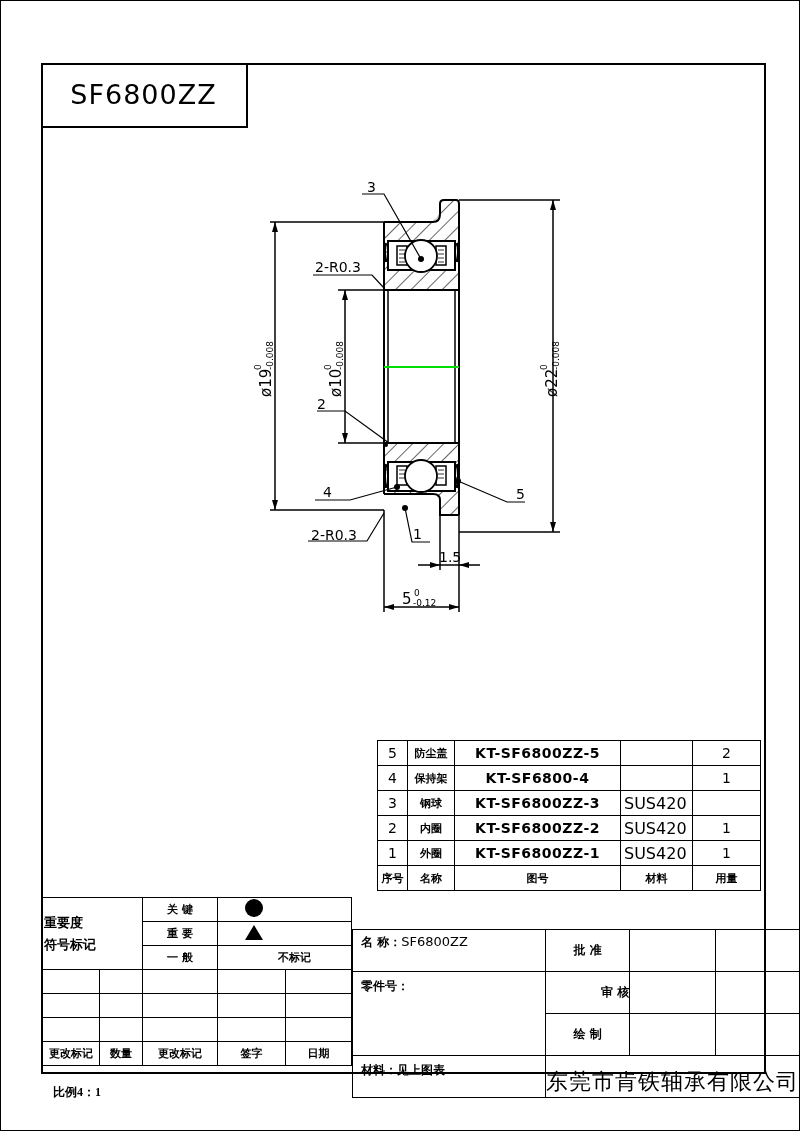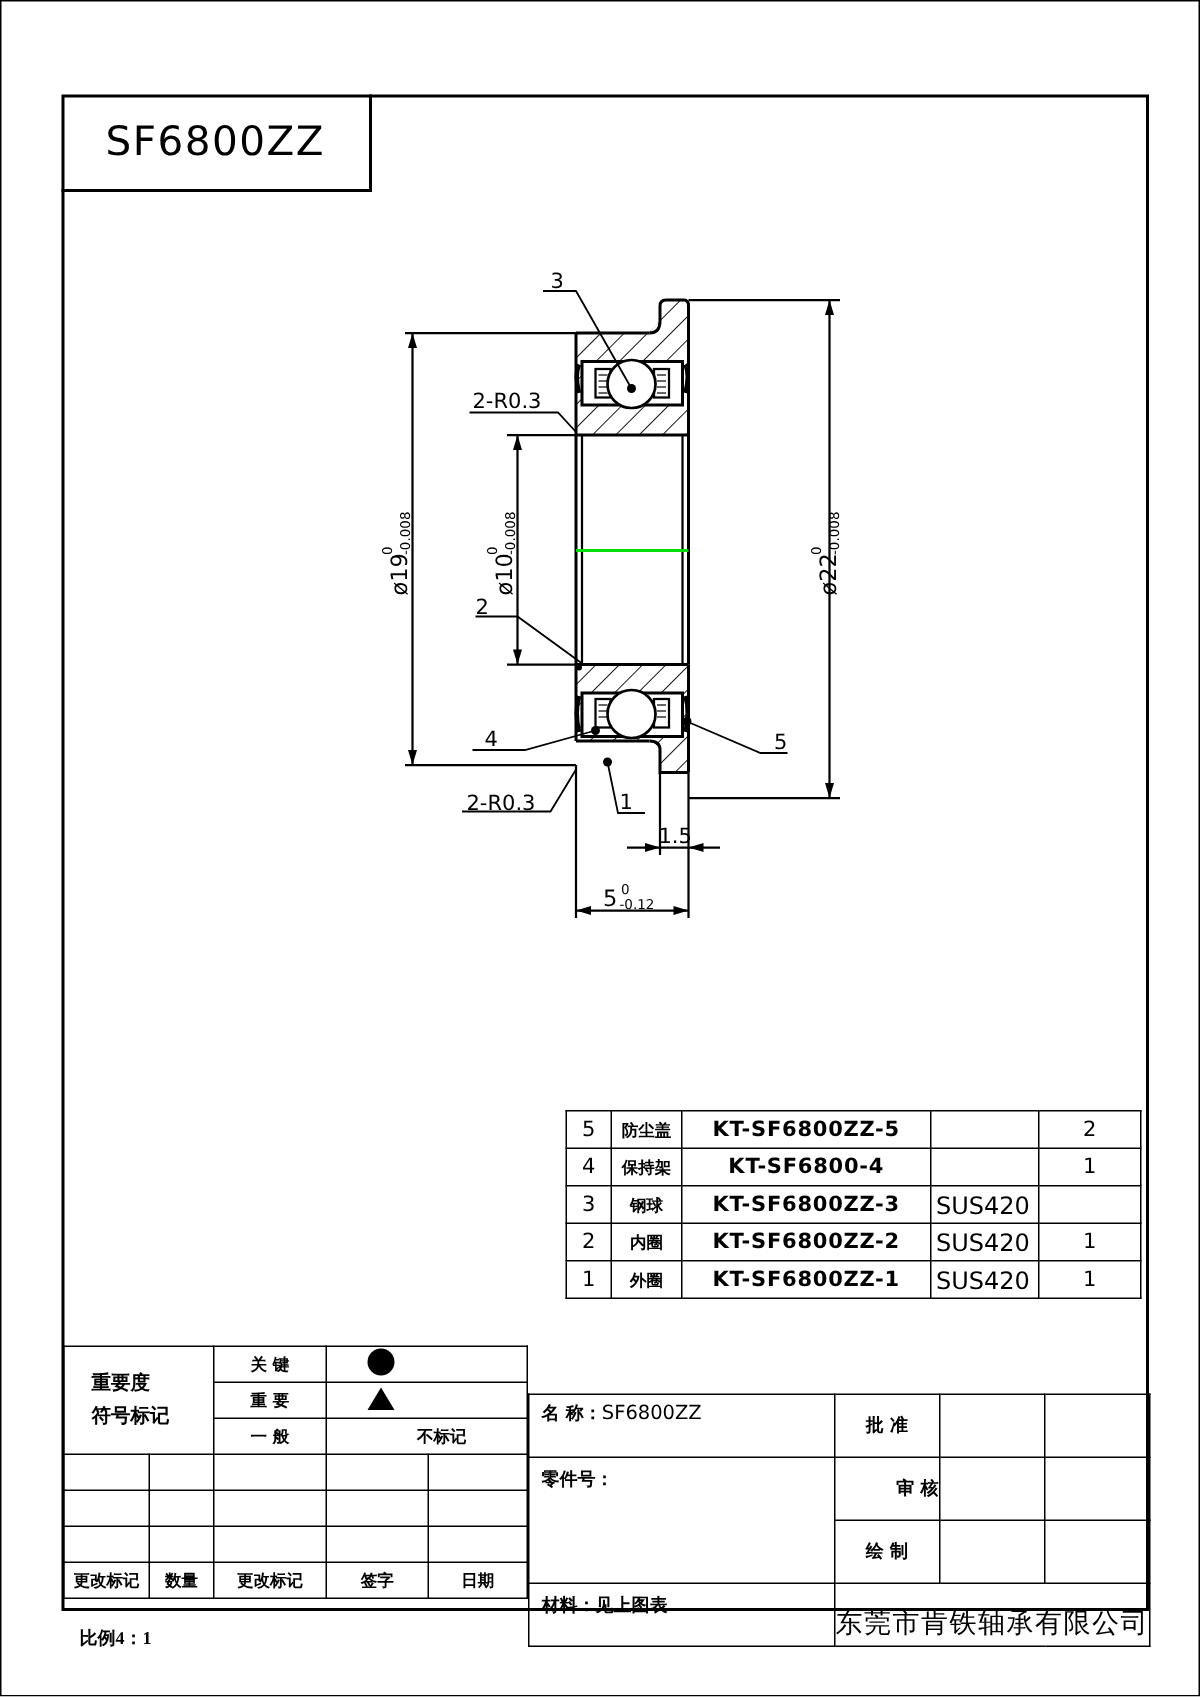--- a/index.html
+++ b/index.html
@@ -225,34 +225,41 @@
         <td class="mat">SUS420</td>
         <td>1</td>
   </tr>
   <tr>
     <td>1</td>
         <td class="cn">外圈</td>
         <td class="pn">KT-SF6800ZZ-1</td>
         <td class="mat">SUS420</td>
         <td>1</td>
   </tr>
+  <tr class="hdr">
+    <td>序号</td>
+        <td>名称</td>
+        <td>图号</td>
+        <td>材料</td>
+        <td>用量</td>
+  </tr>
 </tbody>
   </table>
 
 <table class="tb-left">
   <colgroup>
       <col style="width:57px">
       <col style="width:43px">
       <col style="width:75px">
       <col style="width:68px">
       <col style="width:66px">
     </colgroup>
   <tbody>
       <tr style="height:24px">
-    <td colspan="2" rowspan="3" style="text-align:left; padding-left:18px; font-size:13px; line-height:22px;">
+    <td colspan="2" rowspan="3" style="text-align:left; padding-left:1px; font-size:13px; line-height:22px;">
       <div>重要度</div>
       <div>符号标记</div>
     </td>
     <td>关 键</td>
     <td colspan="2" style="text-align:left; padding-left:27px;"><span class="circle"></span></td>
   </tr>
   <tr style="height:24px">
     <td>重 要</td>
     <td colspan="2" style="text-align:left; padding-left:27px;"><span class="tri"></span></td>
   </tr>
@@ -315,18 +322,18 @@
   </tr>
   <tr style="height:42px">
     <td style="text-align:center;">绘 制</td>
     <td></td>
         <td></td>
   </tr>
   <tr style="height:42px">
     <td style="vertical-align:top; padding:6px 0 0 8px;">
       <span>材料：</span><span>见上图表</span>
     </td>
-    <td colspan="3" style="text-align:right; font-size:18px; font-weight:normal; font-family:'DejaVu Sans',sans-serif; letter-spacing:1px; padding-top:10px; white-space:nowrap;">东莞市肯铁轴承有限公司</td>
+    <td colspan="3" style="text-align:right; font-size:22px; font-weight:normal; font-family:'DejaVu Sans',sans-serif; letter-spacing:1px; padding-top:10px; white-space:nowrap;">东莞市肯铁轴承有限公司</td>
   </tr>
 </tbody>
   </table>
 
 <div class="abs scale">比例4：1</div>
 
 </body></html>

